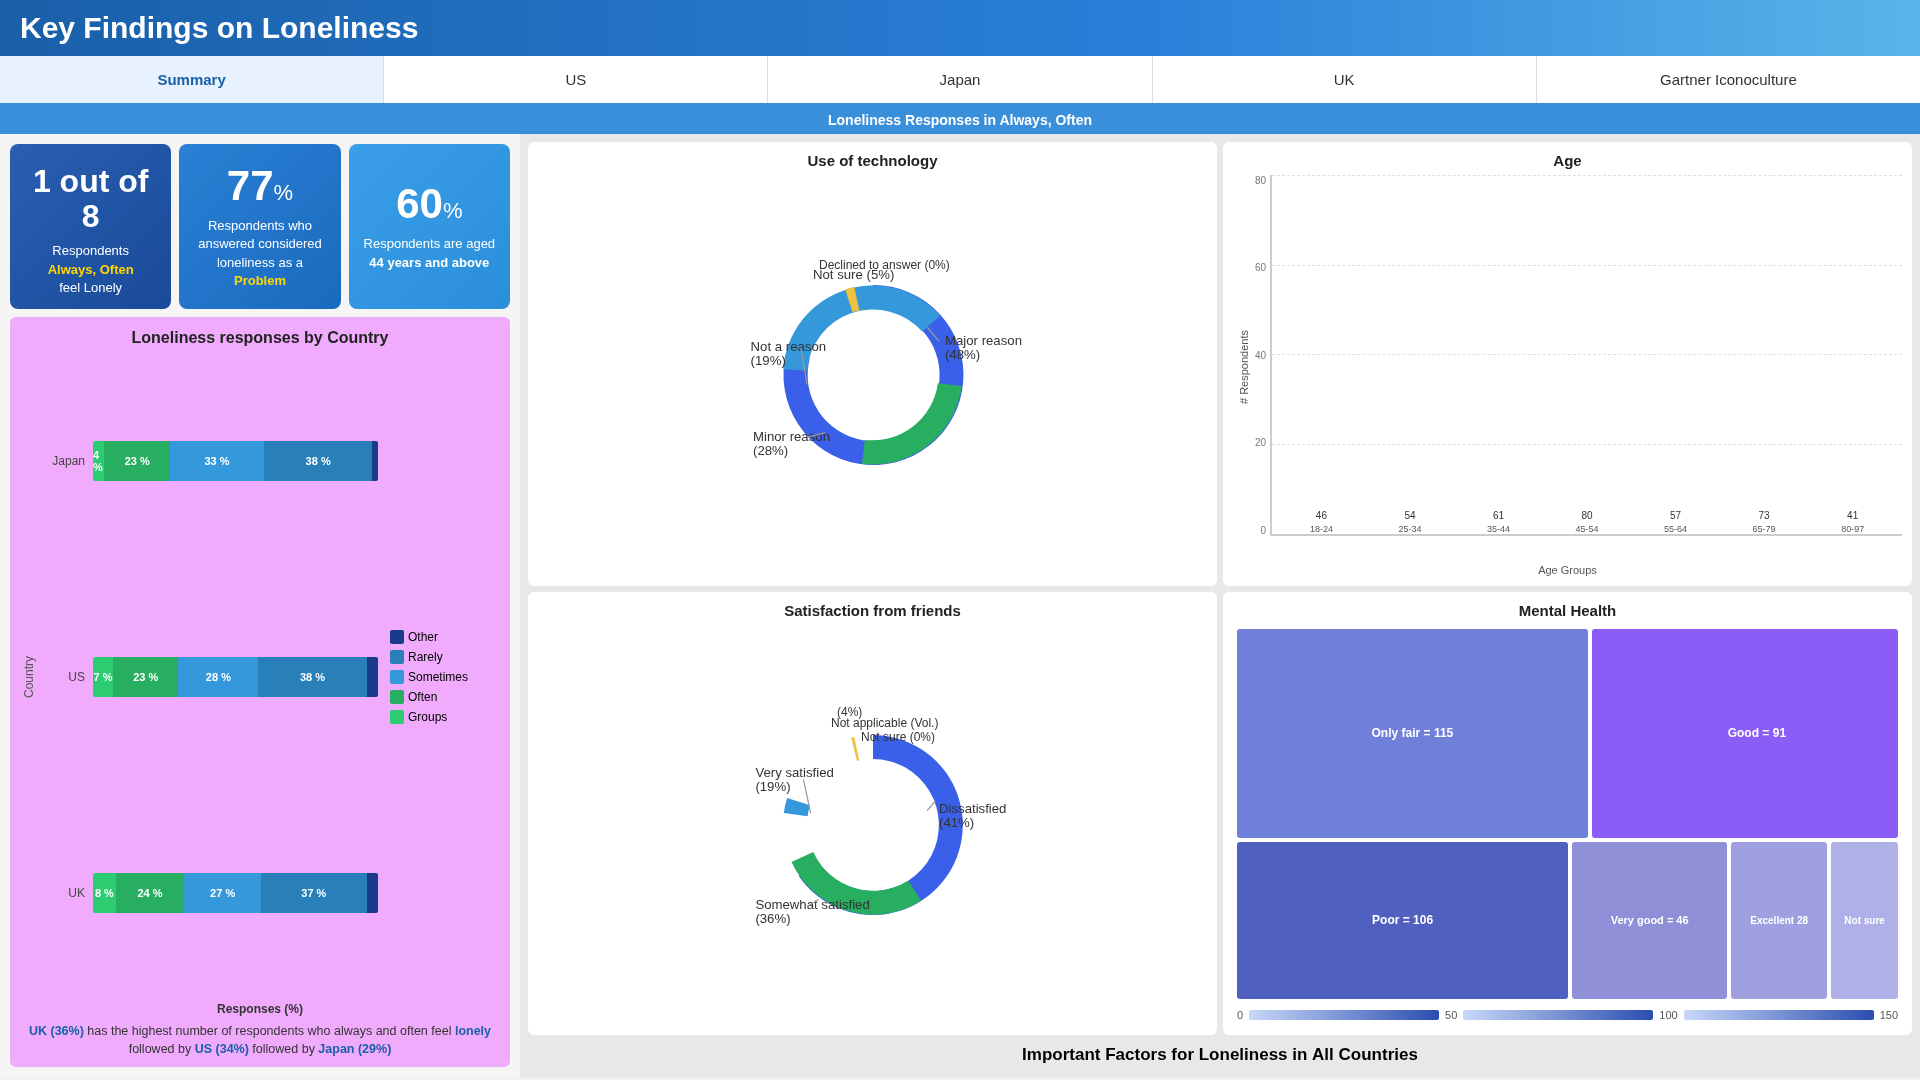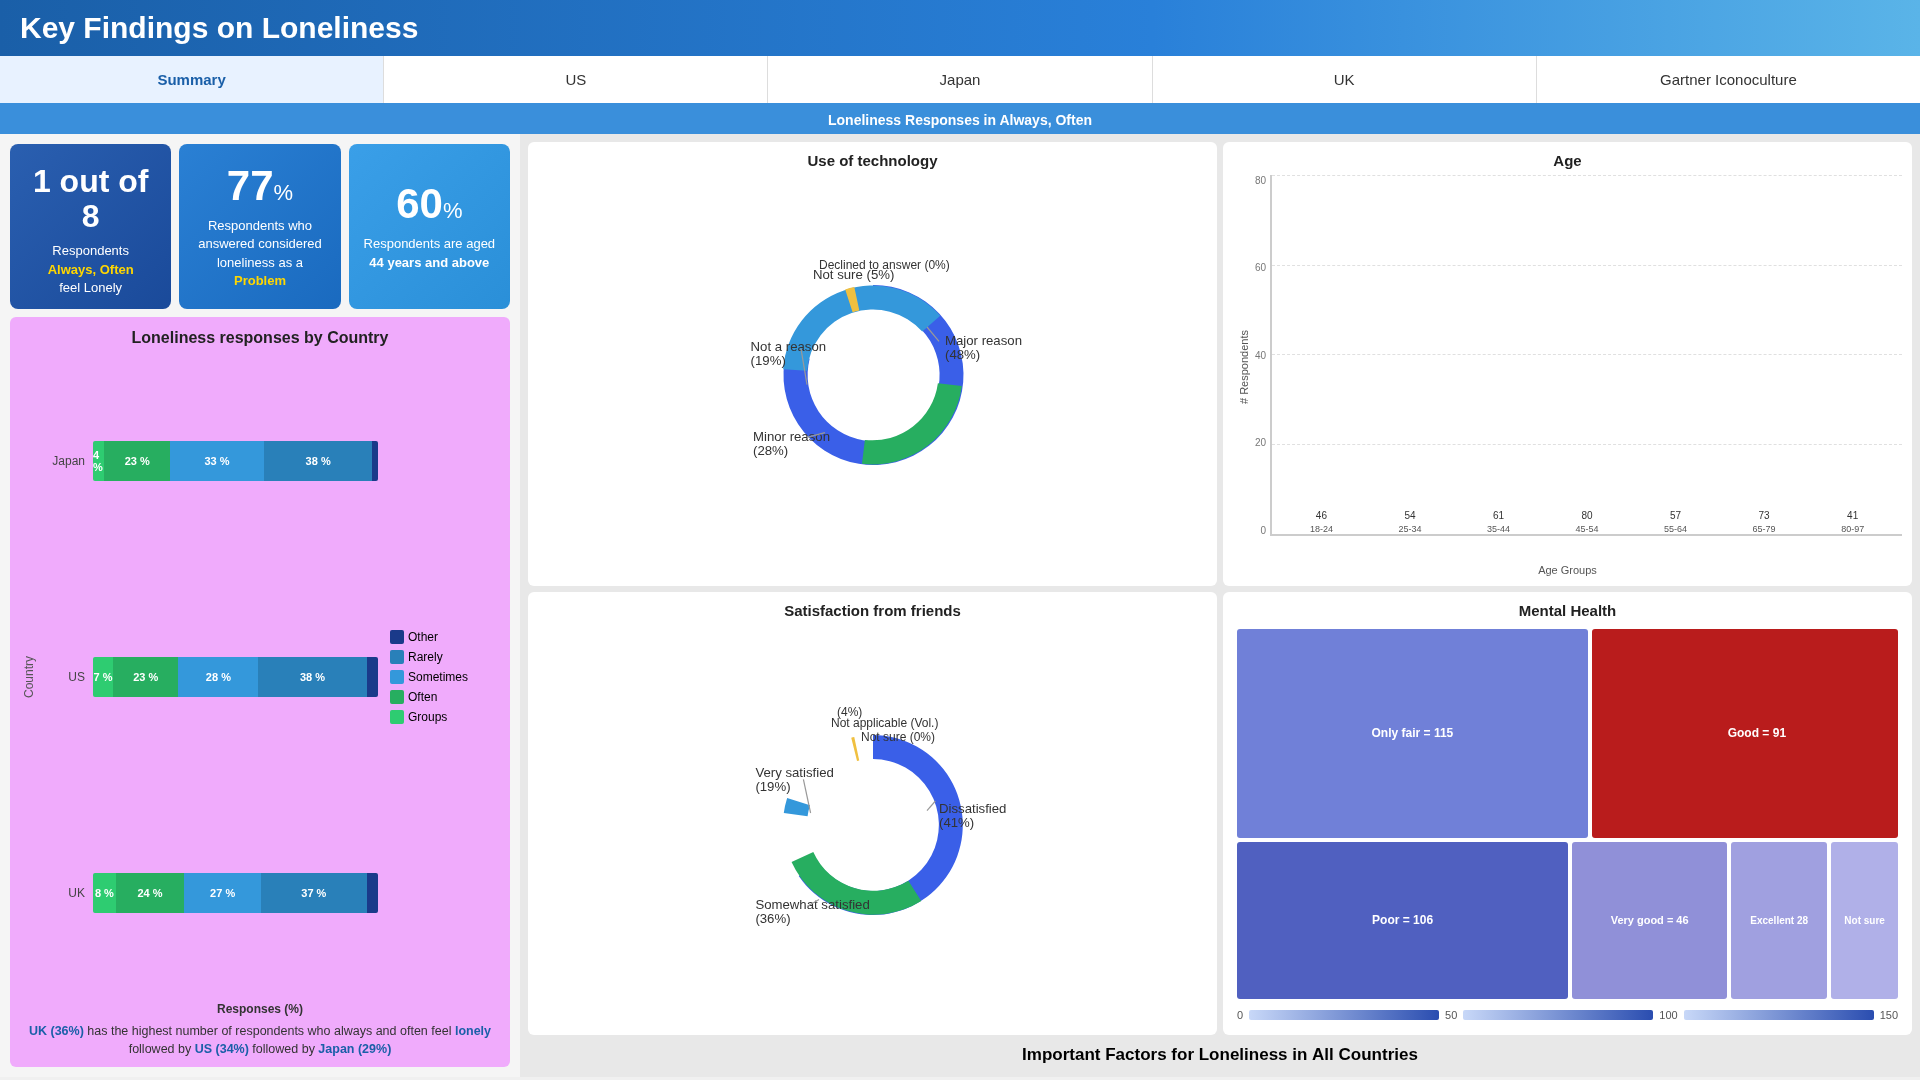--- a/index.html
+++ b/index.html
@@ -384,21 +384,21 @@
         </svg>
       </div>
     </div>
 
     <div class="chart-card" style="grid-row:2;">
       <div class="chart-card-title">Mental Health</div>
       <div style="flex:1; display:flex; flex-direction:column; gap:4px; padding:4px;">
 
         <div style="display:flex; flex:2; gap:4px;border-radius:20px;">
           <div class="treemap-cell" style="flex:2.5; background:#7080d8; min-height:70px;">Only fair = 115</div>
-          <div class="treemap-cell" style="flex:2; background:#b91c1c;padding-left:28px;">Good = 91</div>
+          <div class="treemap-cell" style="flex:2; background:#8b5cf6;padding-left:28px;">Good = 91</div>
         </div>
 
         <div style="display:flex; flex:1.5; gap:4px;">
           <div class="treemap-cell" style="flex:2.2; background:#5060c0; min-height:60px;">Poor = 106</div>
           <div class="treemap-cell" style="flex:1; background:#9090d8; font-size:11px;">Very good = 46</div>
           <div class="treemap-cell" style="flex:0.6; background:#a0a0e0; font-size:10px;">Excellent 28</div>
           <div class="treemap-cell" style="flex:0.4; background:#b0b0e8; font-size:10px;">Not sure</div>
         </div>
 
         <div class="treemap-scale">

